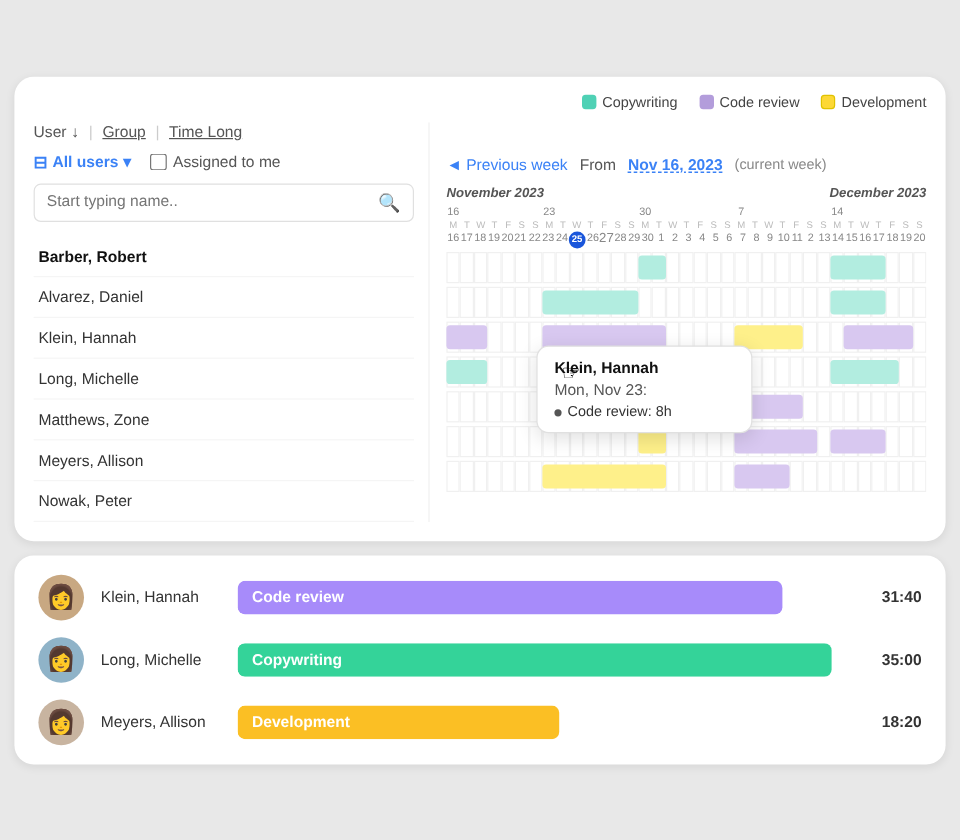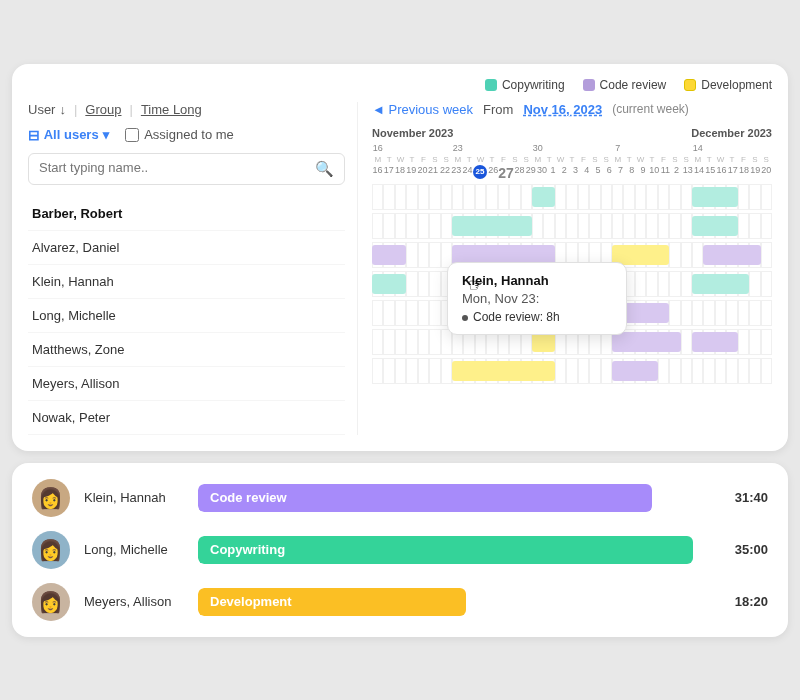--- a/index.html
+++ b/index.html
@@ -166,20 +166,21 @@
     .user-item:first-child {
       font-weight: 700;
       color: #111;
     }
 
     
     .calendar-area {
       flex: 1;
       padding-left: 14px;
       overflow: hidden;
+      margin-top: 28px;
     }
 
     .calendar-nav {
       display: flex;
       align-items: center;
       gap: 10px;
       margin-bottom: 10px;
       font-size: 13px;
     }
     .prev-week-btn {
@@ -387,21 +388,21 @@
 
     <div class="calendar-area">
 
       <div class="calendar-nav">
         <button class="prev-week-btn">◄ Previous week</button>
         <span class="from-label">From</span>
         <span class="from-date">Nov 16, 2023</span>
         <span class="current-week-label">(current week)</span>
       </div>
 
-      <div style="display:flex; margin-bottom:3px;">
+      <div style="display:flex; margin-bottom:3px;font-style:italic;">
         <span style="font-size:11px;font-weight:600;color:#555;flex:1;">November 2023</span>
         <span style="font-size:11px;font-weight:600;color:#555;flex:1;text-align:right;">December 2023</span>
       </div>
 
       <div id="cal-header">
           <div style="display: grid; grid-template-columns: repeat(35, 1fr); gap: 0px; margin-bottom: 1px;">
             <div style="font-size: 9px; color: rgb(136, 136, 136); text-align: center; padding: 1px 0px;">16</div>
             <div style="font-size: 9px; color: rgb(170, 170, 170); text-align: center; padding: 1px 0px;"></div>
             <div style="font-size: 9px; color: rgb(170, 170, 170); text-align: center; padding: 1px 0px;"></div>
             <div style="font-size: 9px; color: rgb(170, 170, 170); text-align: center; padding: 1px 0px;"></div>
@@ -481,21 +482,21 @@
             <div style="font-size: 9px; color: rgb(136, 136, 136); text-align: center;">19</div>
             <div style="font-size: 9px; color: rgb(136, 136, 136); text-align: center;">20</div>
             <div style="font-size: 9px; color: rgb(136, 136, 136); ">21</div>
             <div style="font-size: 9px; color: rgb(136, 136, 136); text-align: center;">22</div>
             <div style="font-size: 9px; color: rgb(136, 136, 136); text-align: center;">23</div>
             <div style="font-size: 9px; color: rgb(136, 136, 136); text-align: center;">24</div>
             <div style="text-align: center;">
               <div style="background: rgb(26, 86, 219); color: rgb(255, 255, 255); border-radius: 50%; width: 14px; height: 14px; display: flex; align-items: center; justify-content: center; margin: 0px auto; font-size: 8px; font-weight: 700;">25</div>
             </div>
             <div style="font-size: 9px; color: rgb(136, 136, 136); text-align: right;">26</div>
-            <div style="font-size: 14px; color: rgb(136, 136, 136); text-align: left; font-weight: bold;">27</div>
+            <div style="font-size: 11px; color: rgb(136, 136, 136); text-align: left;">27</div>
             <div style="font-size: 9px; color: rgb(136, 136, 136); text-align: center;">28</div>
             <div style="font-size: 9px; color: rgb(136, 136, 136); text-align: center;">29</div>
             <div style="font-size: 9px; color: rgb(136, 136, 136); text-align: center;">30</div>
             <div style="font-size: 9px; color: rgb(136, 136, 136); text-align: center;">1</div>
             <div style="font-size: 9px; color: rgb(136, 136, 136); text-align: center;">2</div>
             <div style="font-size: 9px; color: rgb(136, 136, 136); text-align: center;">3</div>
             <div style="font-size: 9px; color: rgb(136, 136, 136); text-align: center;">4</div>
             <div style="font-size: 9px; color: rgb(136, 136, 136); text-align: center;">5</div>
             <div style="font-size: 9px; color: rgb(136, 136, 136); text-align: center;">6</div>
             <div style="font-size: 9px; color: rgb(136, 136, 136); text-align: center;">7</div>

